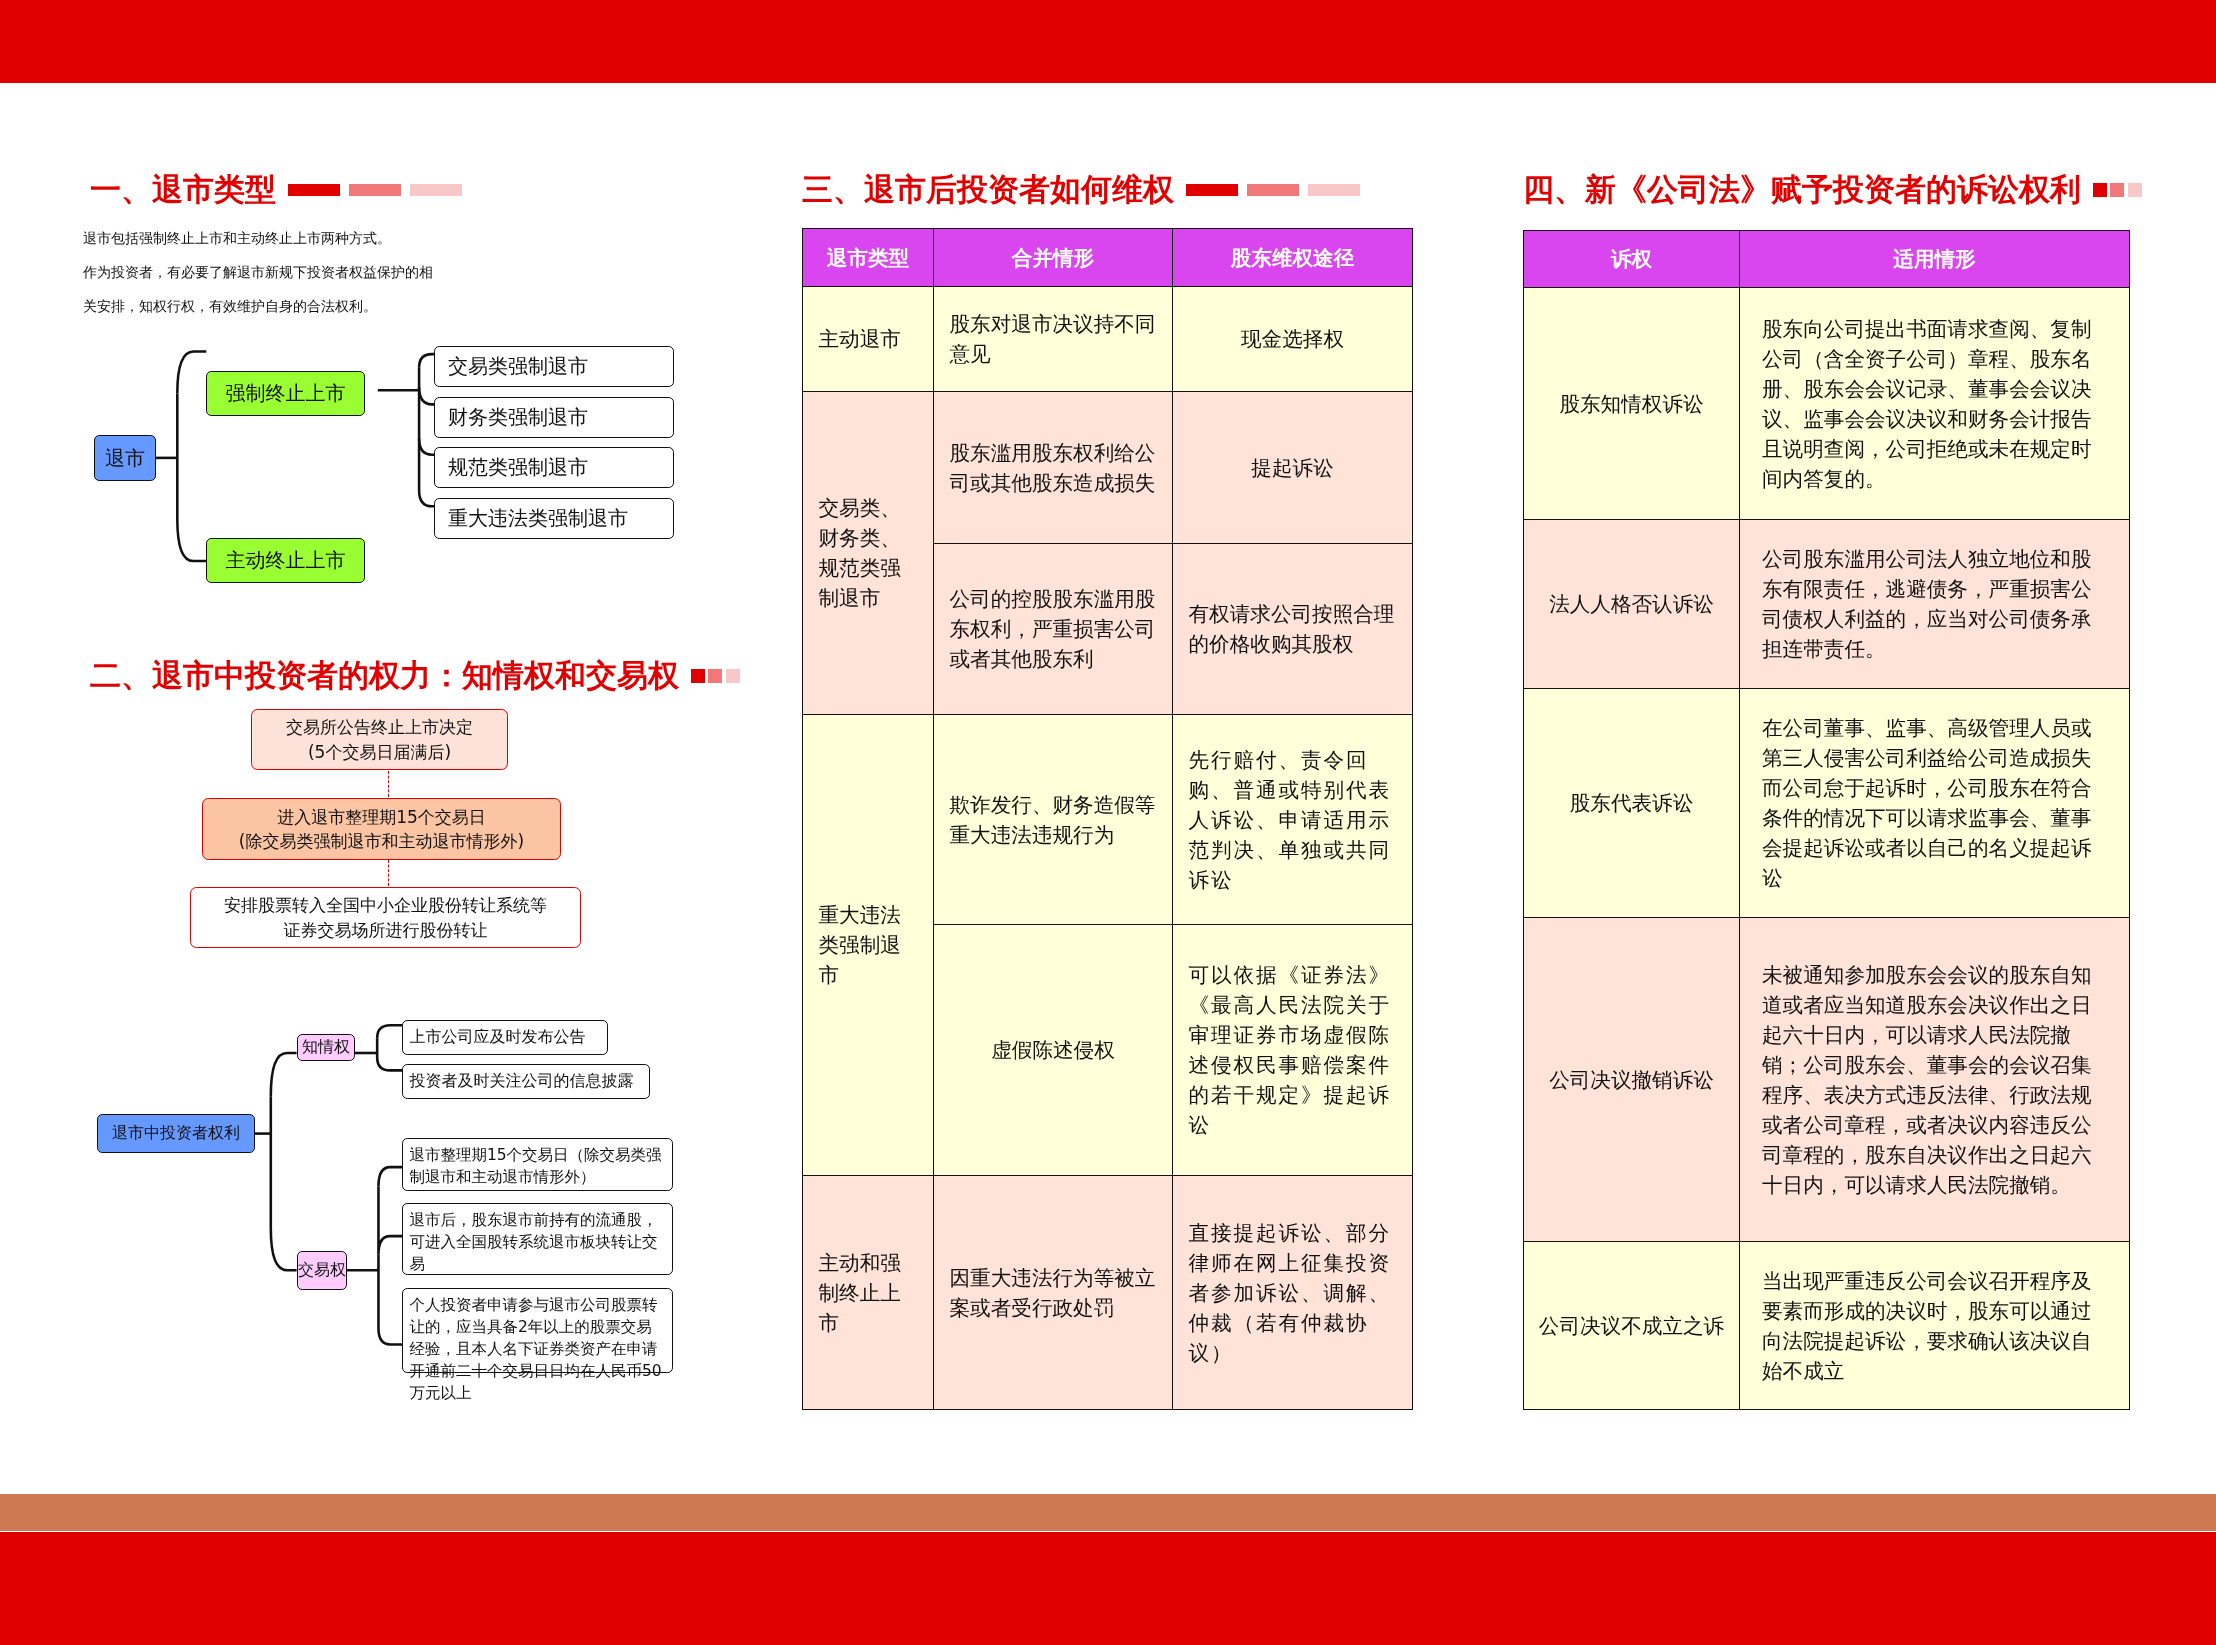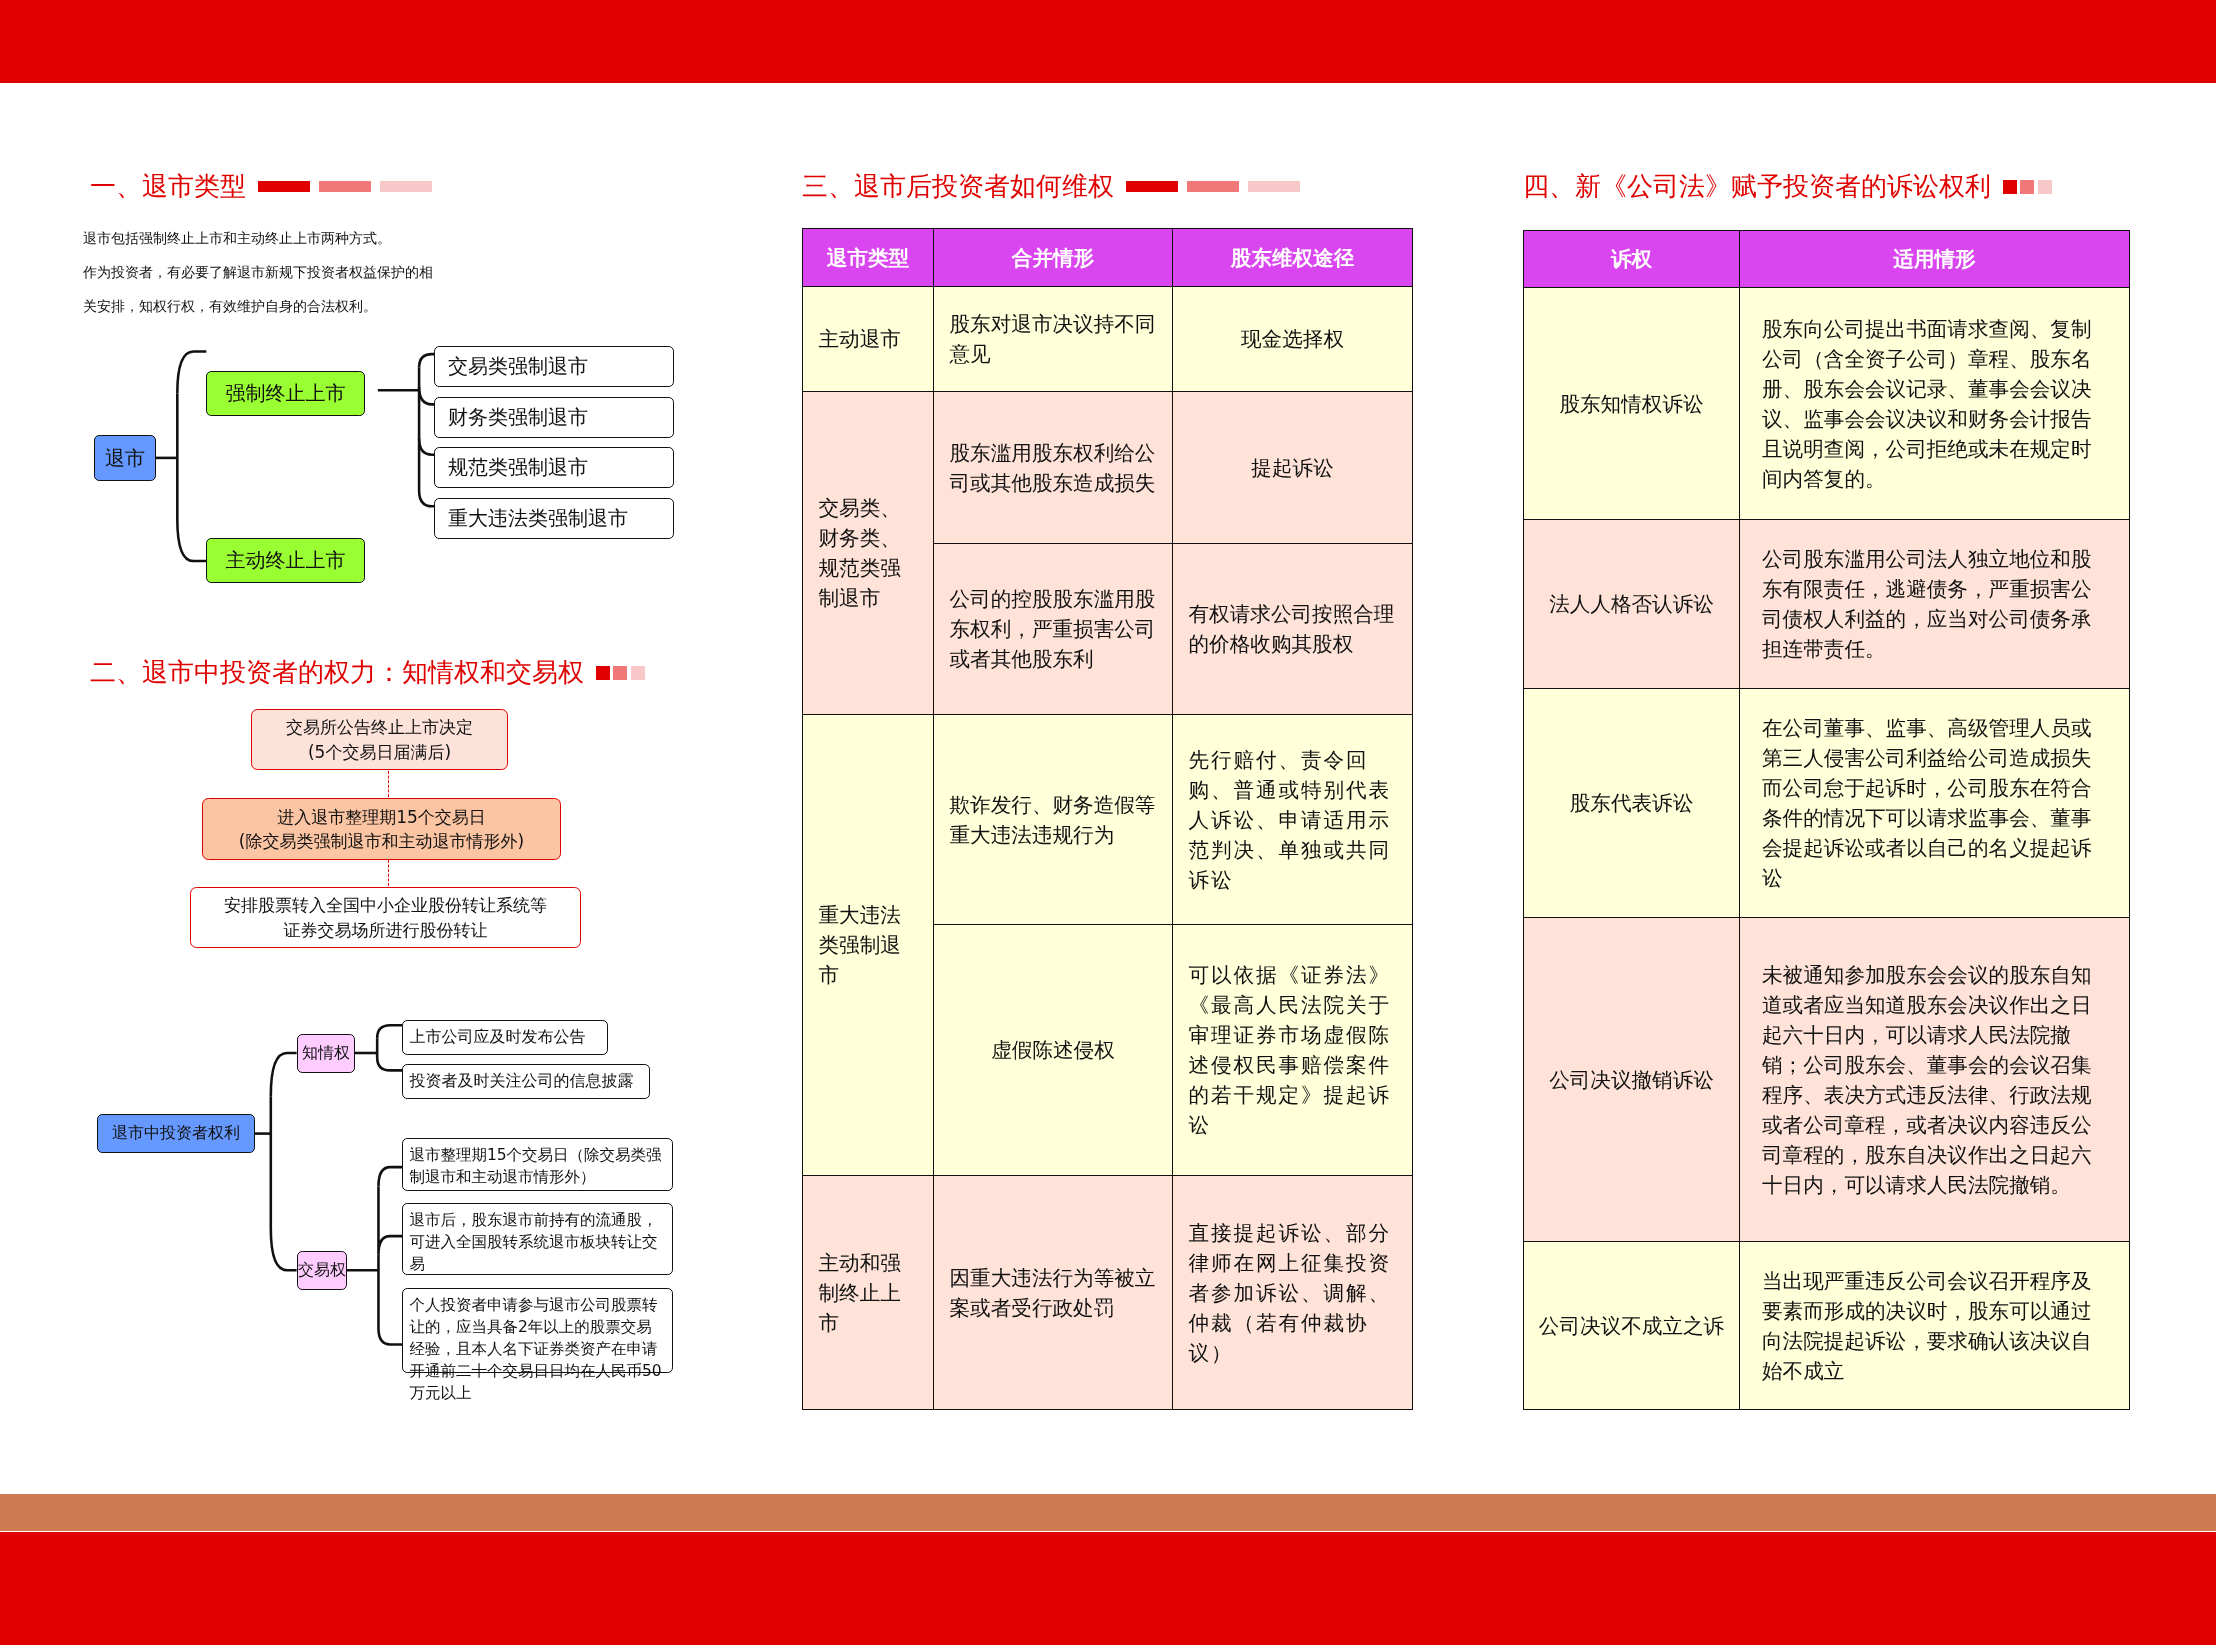--- a/index.html
+++ b/index.html
@@ -3,21 +3,21 @@
 <meta charset="utf-8">
 <style>
   * { box-sizing: border-box; margin: 0; padding: 0; }
   html, body { width: 2216px; height: 1645px; background: #ffffff; overflow: hidden; }
   body { position: relative; font-family: "DejaVu Sans", "Liberation Sans", sans-serif; color: #111; }
   .abs { position: absolute; }
   .band-top { left: 0; top: 0; width: 2216px; height: 83px; background: #E00000; }
   .band-brown { left: 0; top: 1494px; width: 2216px; height: 37px; background: #CD7A52; }
   .band-bottom { left: 0; top: 1532px; width: 2216px; height: 113px; background: #E00000; }
 
-  .sec-title { display: flex; align-items: center; gap: 11.6px; color: #E00000; font-weight: normal; font-size: 26px; white-space: nowrap; }
+  .sec-title { display: flex; align-items: center; gap: 11.6px; color: #E00000; font-weight: bold; font-size: 31px; white-space: nowrap; }
   .deco { display: flex; gap: 9px; align-items: center; }
   .deco span { display: block; height: 11.6px; }
   .deco.big span { width: 52px; }
   .deco.small span { width: 14px; height: 14px; }
   .deco.small { gap: 3.9px; }
   .d1 { background: #E00000; } .d2 { background: #F07878; } .d3 { background: #F8C8C8; }
 
   .intro { font-size: 14px; line-height: 34px; color: #111; }
 
   .node { position: absolute; display: flex; align-items: center; justify-content: center; border: 1.9px solid #111; border-radius: 5.2px; font-size: 20px; color: #111; text-align: center; }
@@ -139,21 +139,21 @@
     <path d="M537 1970 H587"></path>
     <path d="M587 1840 Q587 1810 605 1810 H624"></path>
     <path d="M587 1840 V1945 Q587 1917 605 1917 H624"></path>
     <path d="M587 1945 V2060 Q587 2085 605 2085 H624"></path>
   </g>
 </svg>
 
 <div class="node blue sm" style="left:97px; top:1114px; width:158px; height:39px;">
   <span>退市中投资者权利</span>
 </div>
-<div class="node pink sm" style="left:297px; top:1034px; width:58px; height:39px;">
+<div class="node pink sm" style="left:297px; top:1034px; width:58px; height:27px;">
   <span>知情权</span>
 </div>
 <div class="node pink sm" style="left:297px; top:1251px; width:50px; height:39px;">
   <span>交易权</span>
 </div>
 <div class="node leaf sm" style="left:402px; top:1008px; width:206px; height:35px; padding-left:6.4px;">
   <span>上市公司应及时发布公告</span>
 </div>
 <div class="node leaf sm" style="left:402px; top:1052px; width:248px; height:35px; padding-left:6.4px;">
   <span>投资者及时关注公司的信息披露</span>

